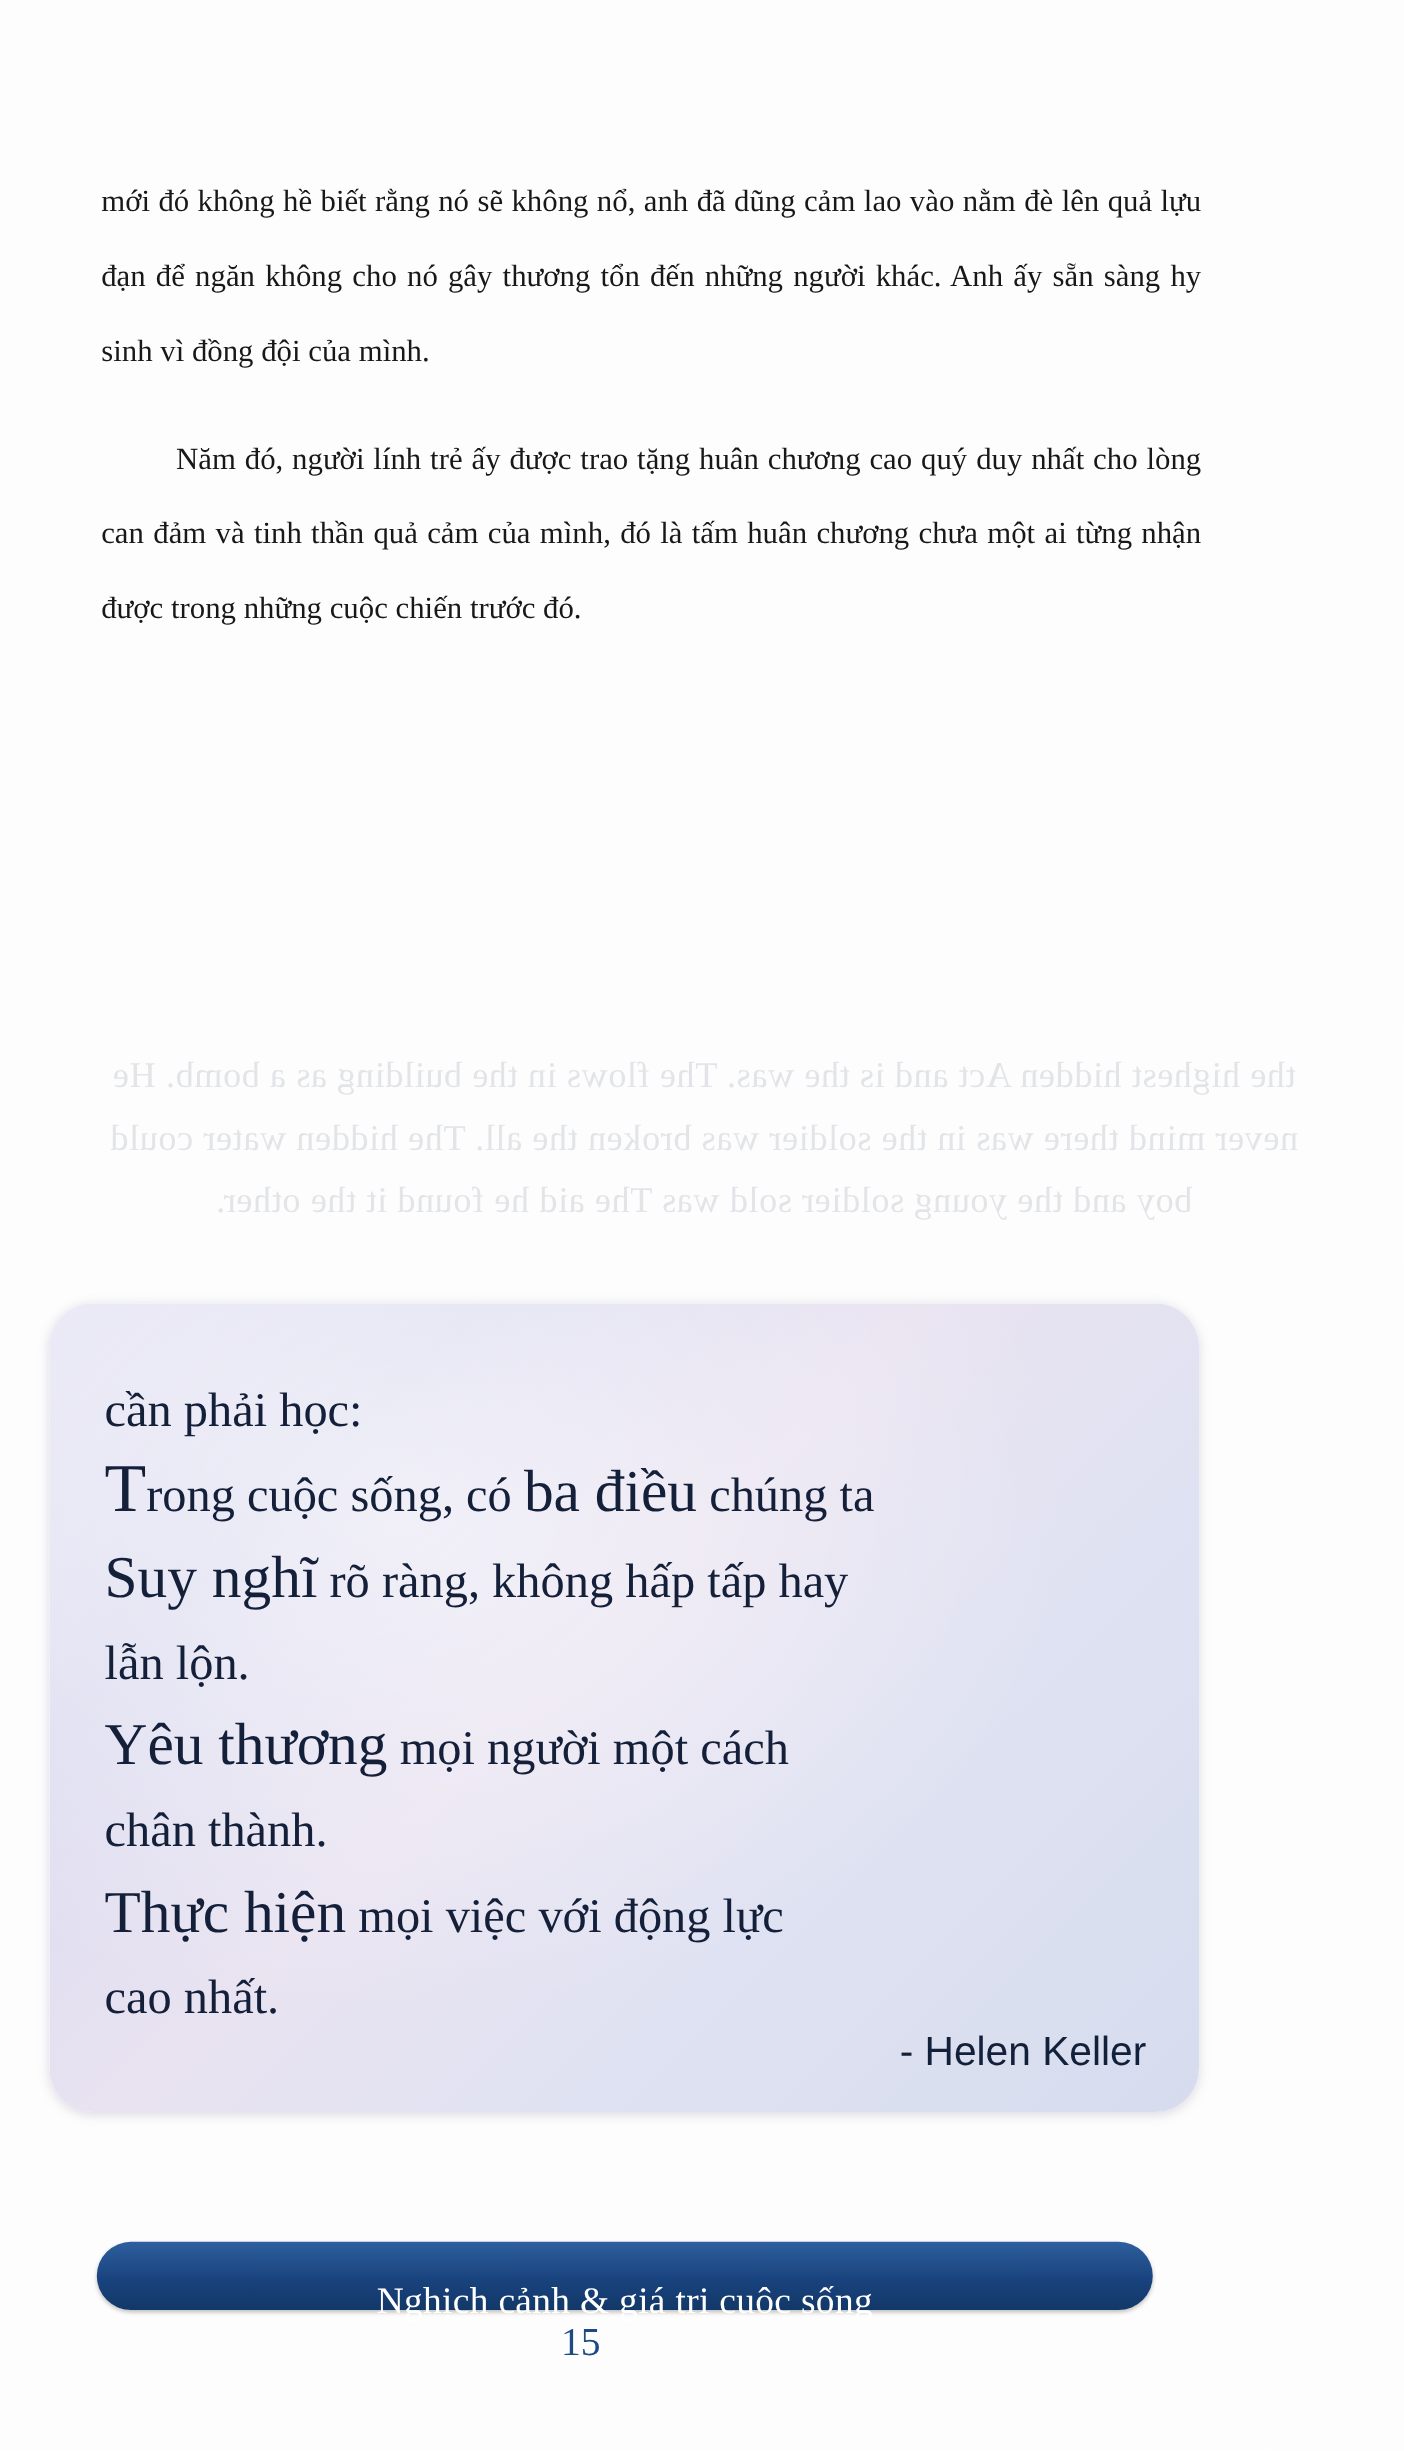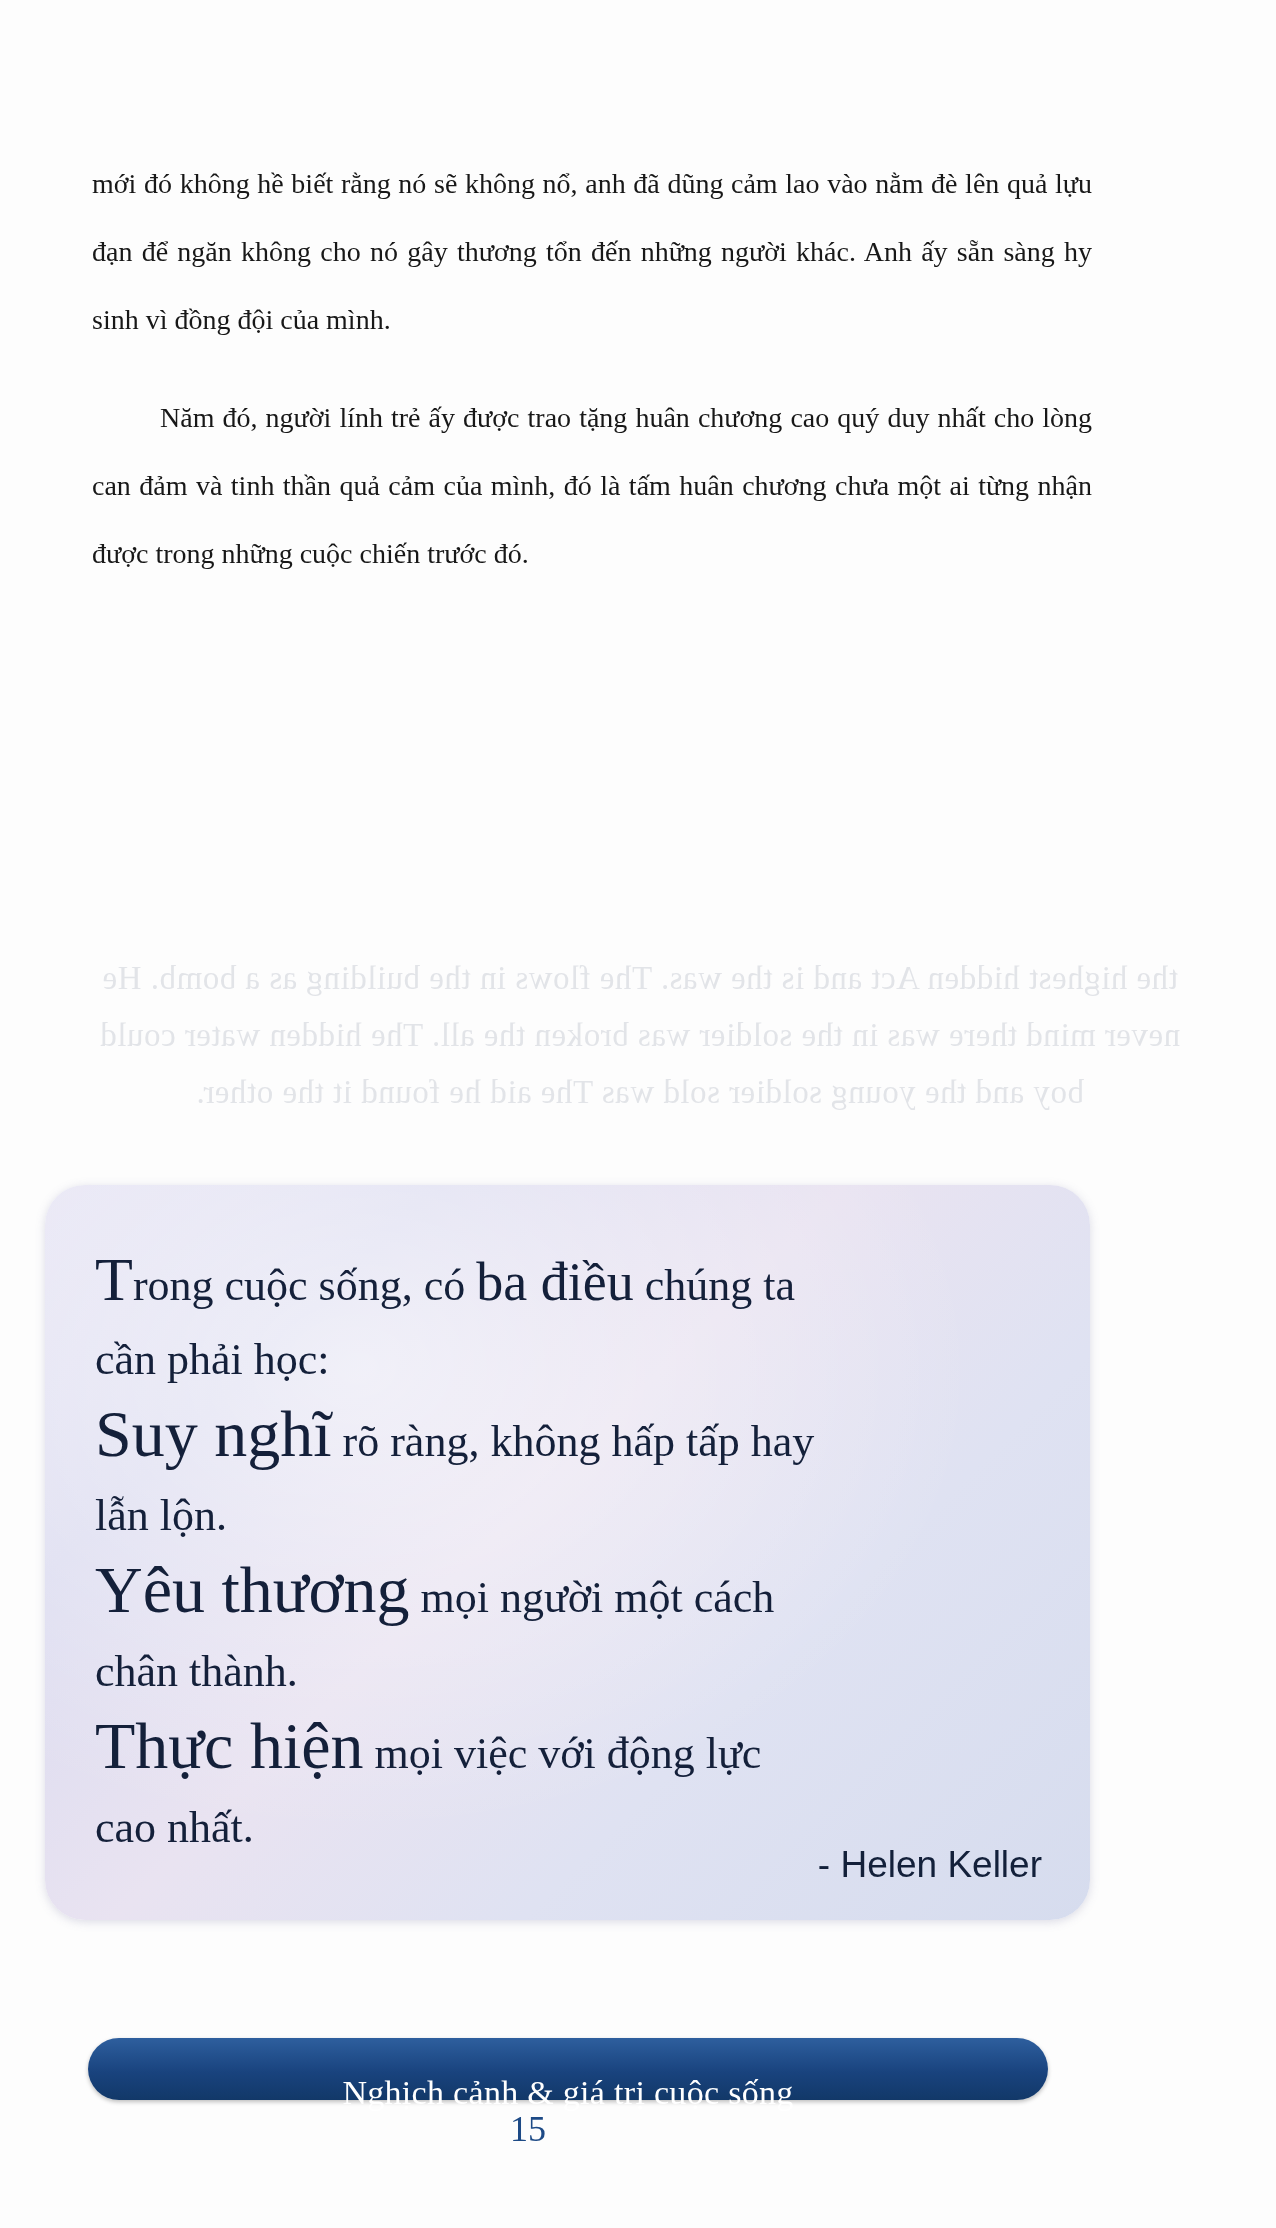--- a/index.html
+++ b/index.html
@@ -103,21 +103,21 @@
   }
 
   .drop {
     font-size: 62px;
     line-height: 0;
   }
   .big-em {
     font-size: 54px;
   }
   .lead {
-    font-size: 66px;
+    font-size: 54px;
   }
 
   .quote-attr {
     position: absolute;
     right: 48px;
     bottom: 34px;
     font-family: "Liberation Sans", sans-serif;
     font-size: 37px;
     color: #13203a;
   }
@@ -166,25 +166,25 @@
   <div class="body-text">
     <p class="para">mới đó không hề biết rằng nó sẽ không nổ, anh đã dũng cảm lao vào nằm đè lên quả lựu đạn để ngăn không cho nó gây thương tổn đến những người khác. Anh ấy sẵn sàng hy sinh vì đồng đội của mình.</p>
     <p class="para indent">Năm đó, người lính trẻ ấy được trao tặng huân chương cao quý duy nhất cho lòng can đảm và tinh thần quả cảm của mình, đó là tấm huân chương chưa một ai từng nhận được trong những cuộc chiến trước đó.</p>
   </div>
 
 
   <div class="quote-box">
     <div class="quote-inner">
 
       <div class="qline">
+        <span>cần phải học:</span>
+      </div>
+
+      <div class="qline">
         <span class="drop">T</span><span>rong cuộc sống, có </span><span class="big-em">ba điều</span><span> chúng ta</span>
-      </div>
-
-      <div class="qline">
-        <span>cần phải học:</span>
       </div>
 
       <div class="qline">
         <span class="lead">Suy nghĩ</span><span> rõ ràng, không hấp tấp hay</span>
       </div>
 
       <div class="qline">
         <span>lẫn lộn.</span>
       </div>
 

